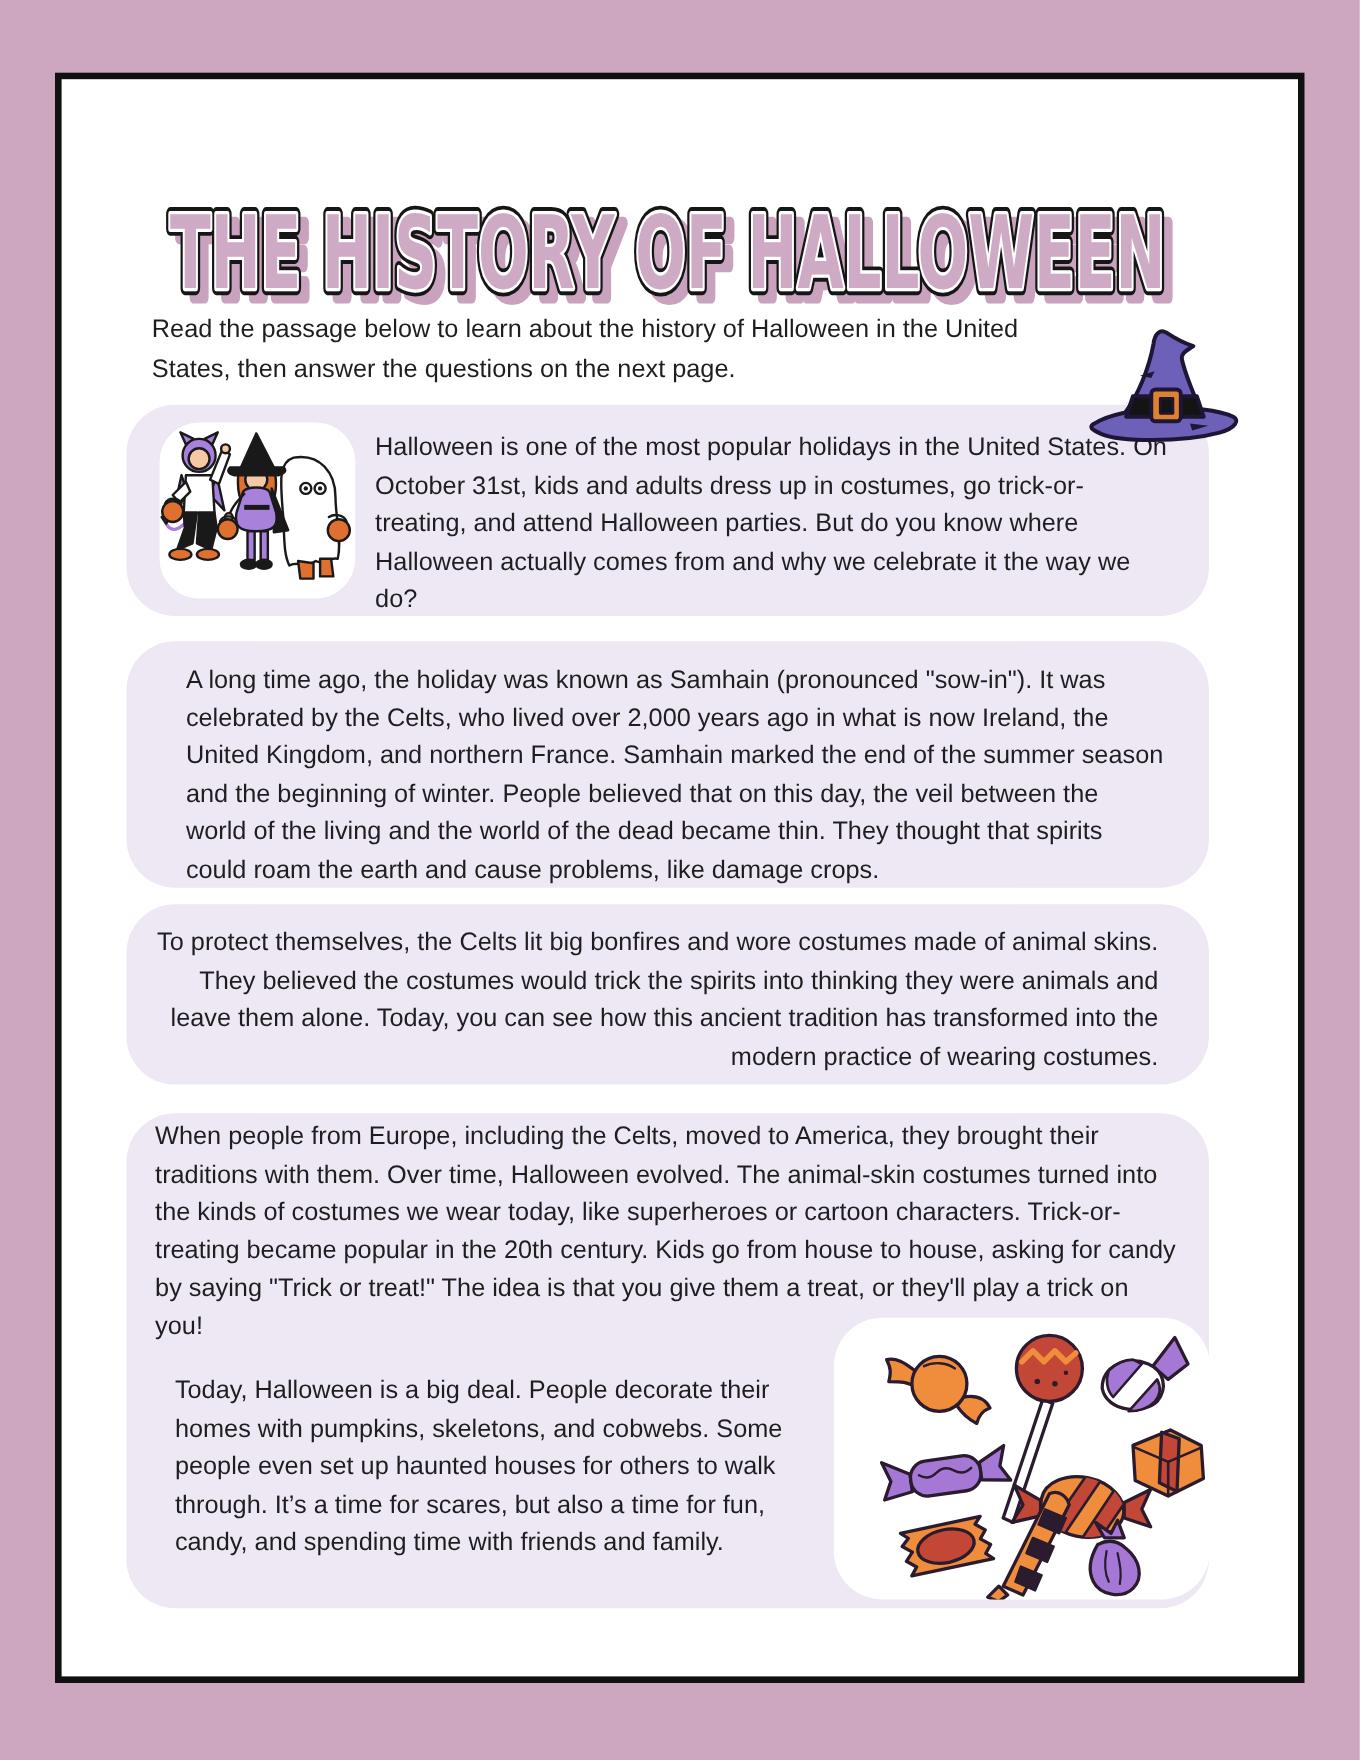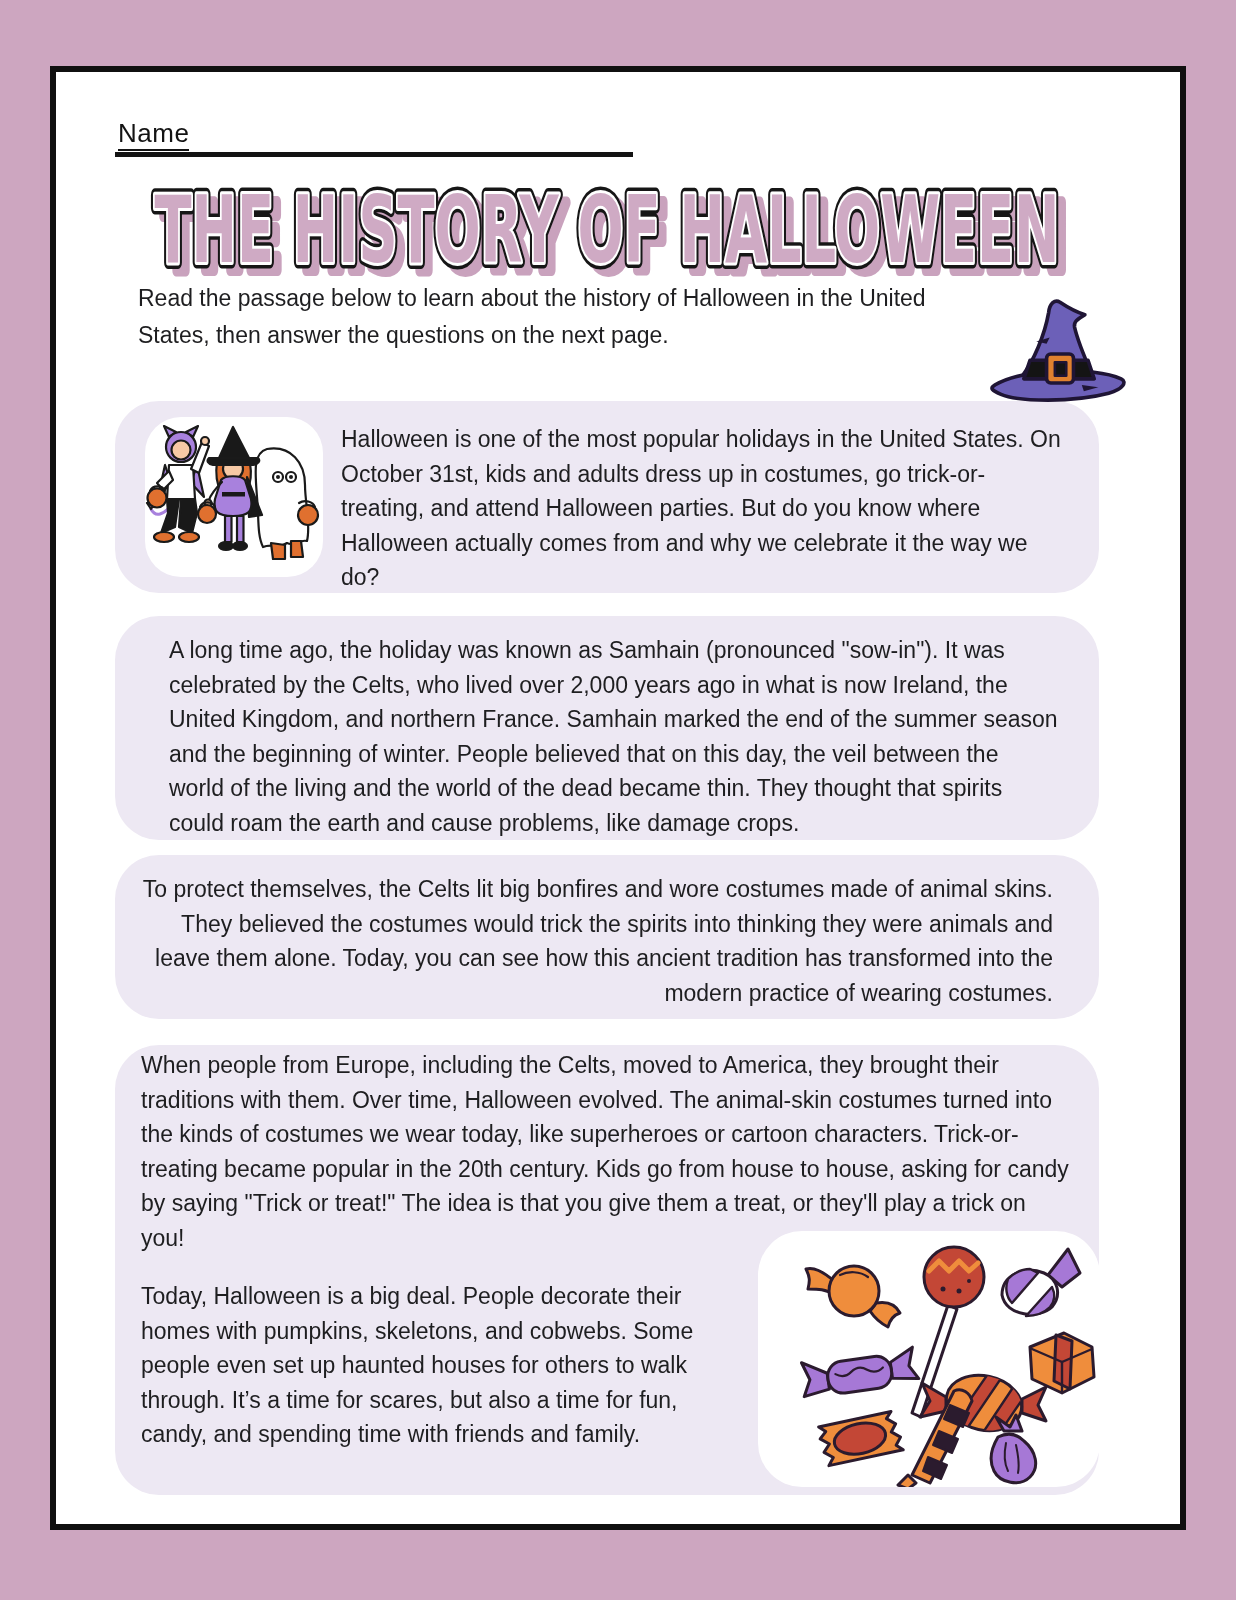--- a/index.html
+++ b/index.html
@@ -41,54 +41,50 @@
   .intro{
     position:absolute;left:82px;top:208px;width:830px;
     font-size:23px;line-height:37px;color:#1e1e20;margin:0;
   }
   
   .hat{position:absolute;left:930px;top:224px;width:146px;height:116px;z-index:6;overflow:visible;}
   
   .panel{
     position:absolute;left:59px;width:984px;
     background:#ede8f3;border-radius:44px;
-    color:#1e1e20;box-sizing:border-box;margin-top:33px;
+    color:#1e1e20;box-sizing:border-box;
   }
   .para{margin:0;font-size:23px;line-height:34.5px;}
   .panel-1{top:296px;height:192px;}
   .panel-1 .para{padding:21px 36px 0 226px;}
   .kids-box{
     position:absolute;left:30px;top:16px;width:178px;height:160px;
     background:#ffffff;border-radius:36px;overflow:hidden;
   }
   .kids-box svg{position:absolute;left:0;top:2px;}
   .panel-2{top:511px;height:224px;padding-left:28px;}
   .panel-2 .para{padding:17px 40px 0 26px;}
   .panel-3{top:750px;height:164px;}
   .panel-3 .para{padding:17px 46px 0 26px;text-align:right;}
   .panel-4{top:940px;height:450px;}
   .para-4{padding:3px 30px 0 26px;}
-  .para-5{padding:24px 0 0 26px;width:585px;box-sizing:content-box;}
+  .para-5{padding:24px 0 0 44px;width:585px;box-sizing:content-box;}
   .candy-box{
     position:absolute;left:643px;top:186px;width:342px;height:256px;
     background:#ffffff;border-radius:44px;
   }
   .candy-box svg{position:absolute;left:0;top:0;}
   .ill-stroke{stroke:#2b1b2e;stroke-width:3;stroke-linejoin:round;stroke-linecap:round;}
 </style>
 </head>
 <body>
 
 <div class="frame">
   <div class="page">
 
-    <div class="field field-name">
-      <span class="field-label">Name</span>
-      <div class="field-rule"></div>
-    </div>
 
     <svg class="title-svg" viewBox="0 0 935 108">
       <text class="tl tl-shadow" x="475" y="90" textLength="905" lengthAdjust="spacingAndGlyphs">THE HISTORY OF HALLOWEEN</text>
       <text class="tl tl-outline" x="467" y="82" textLength="905" lengthAdjust="spacingAndGlyphs">THE HISTORY OF HALLOWEEN</text>
       <text class="tl tl-fill" x="467" y="82" textLength="905" lengthAdjust="spacingAndGlyphs">THE HISTORY OF HALLOWEEN</text>
     </svg>
 
     <p class="intro">Read the passage below to learn about the history of Halloween in the United States, then answer the questions on the next page.</p>
 
     <svg class="hat" viewBox="0 0 140 112">

